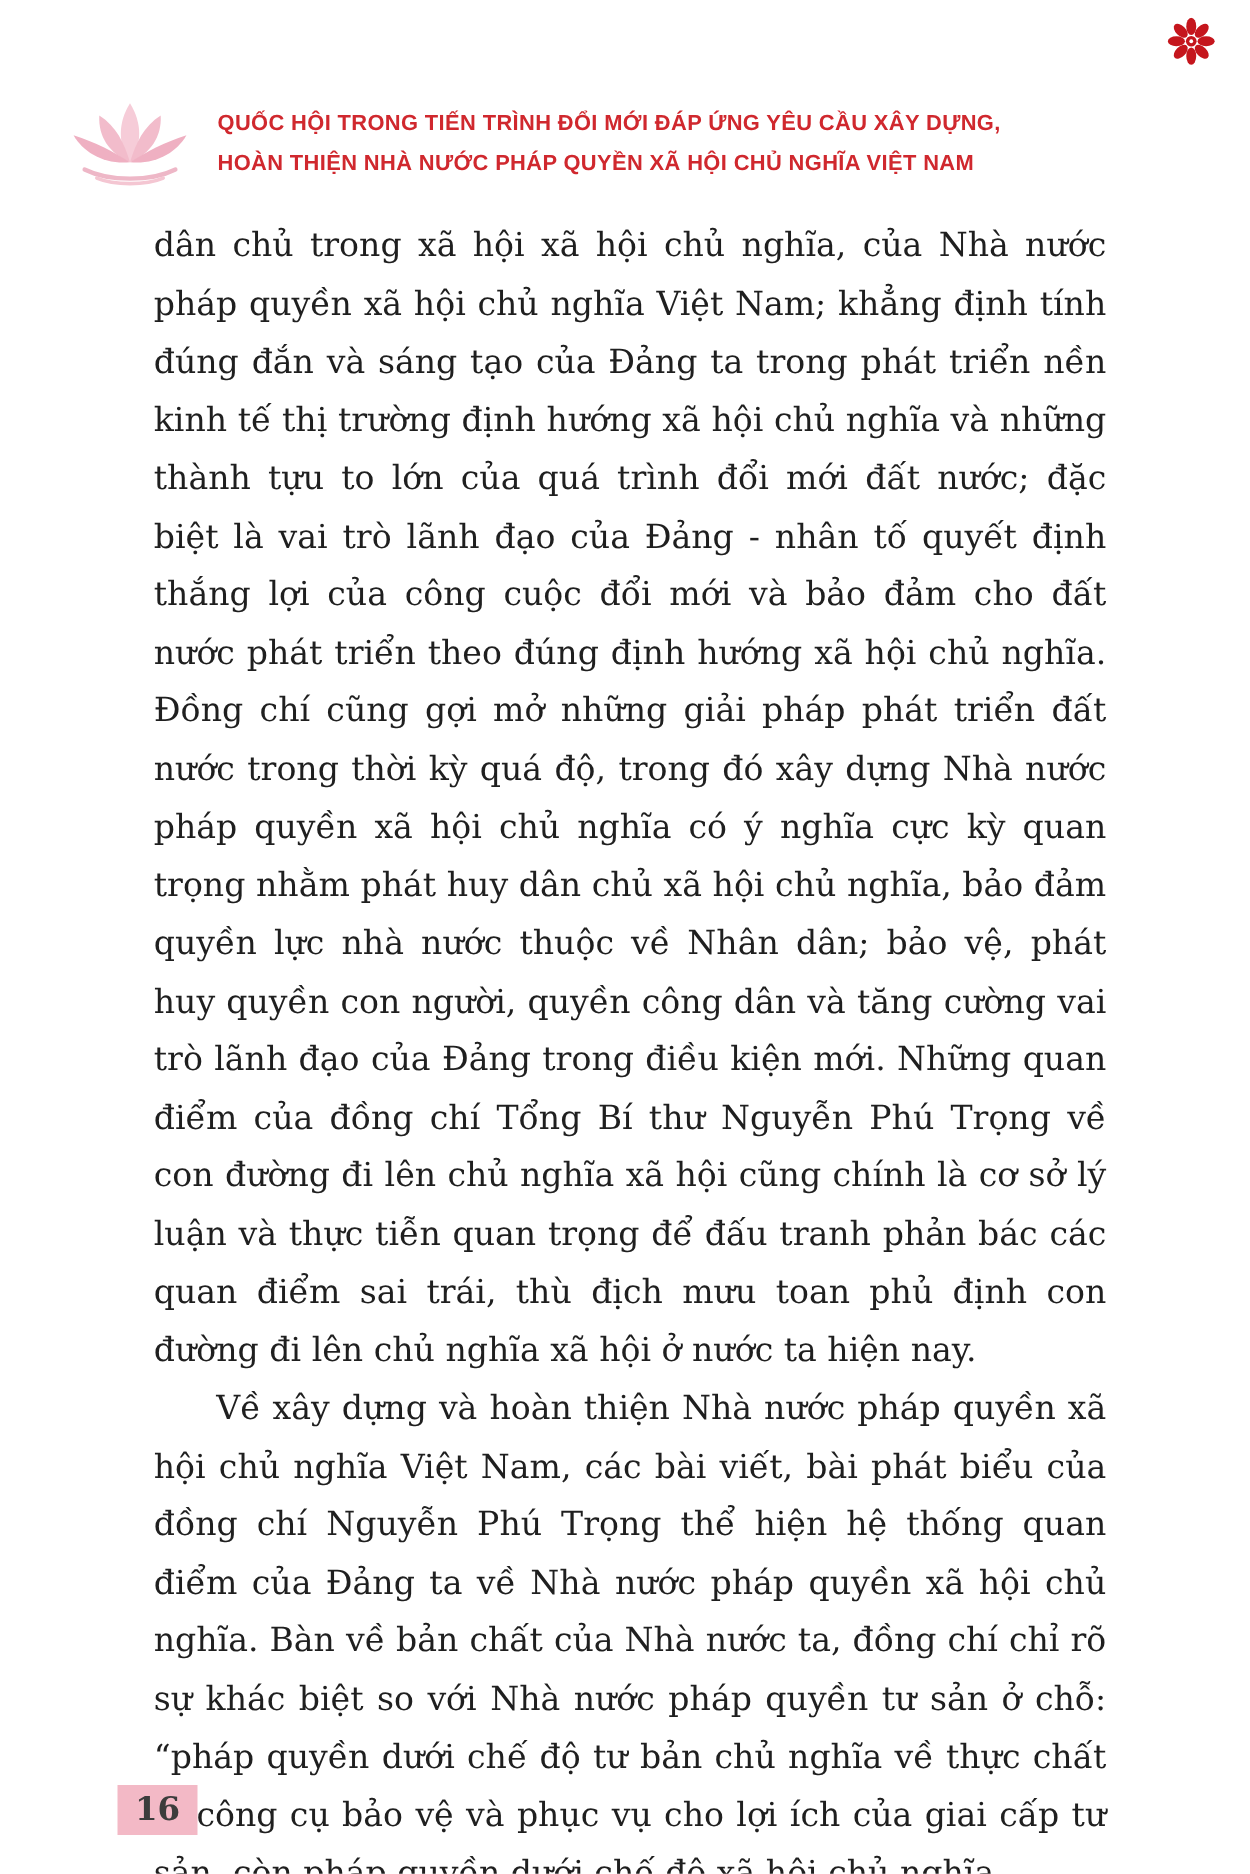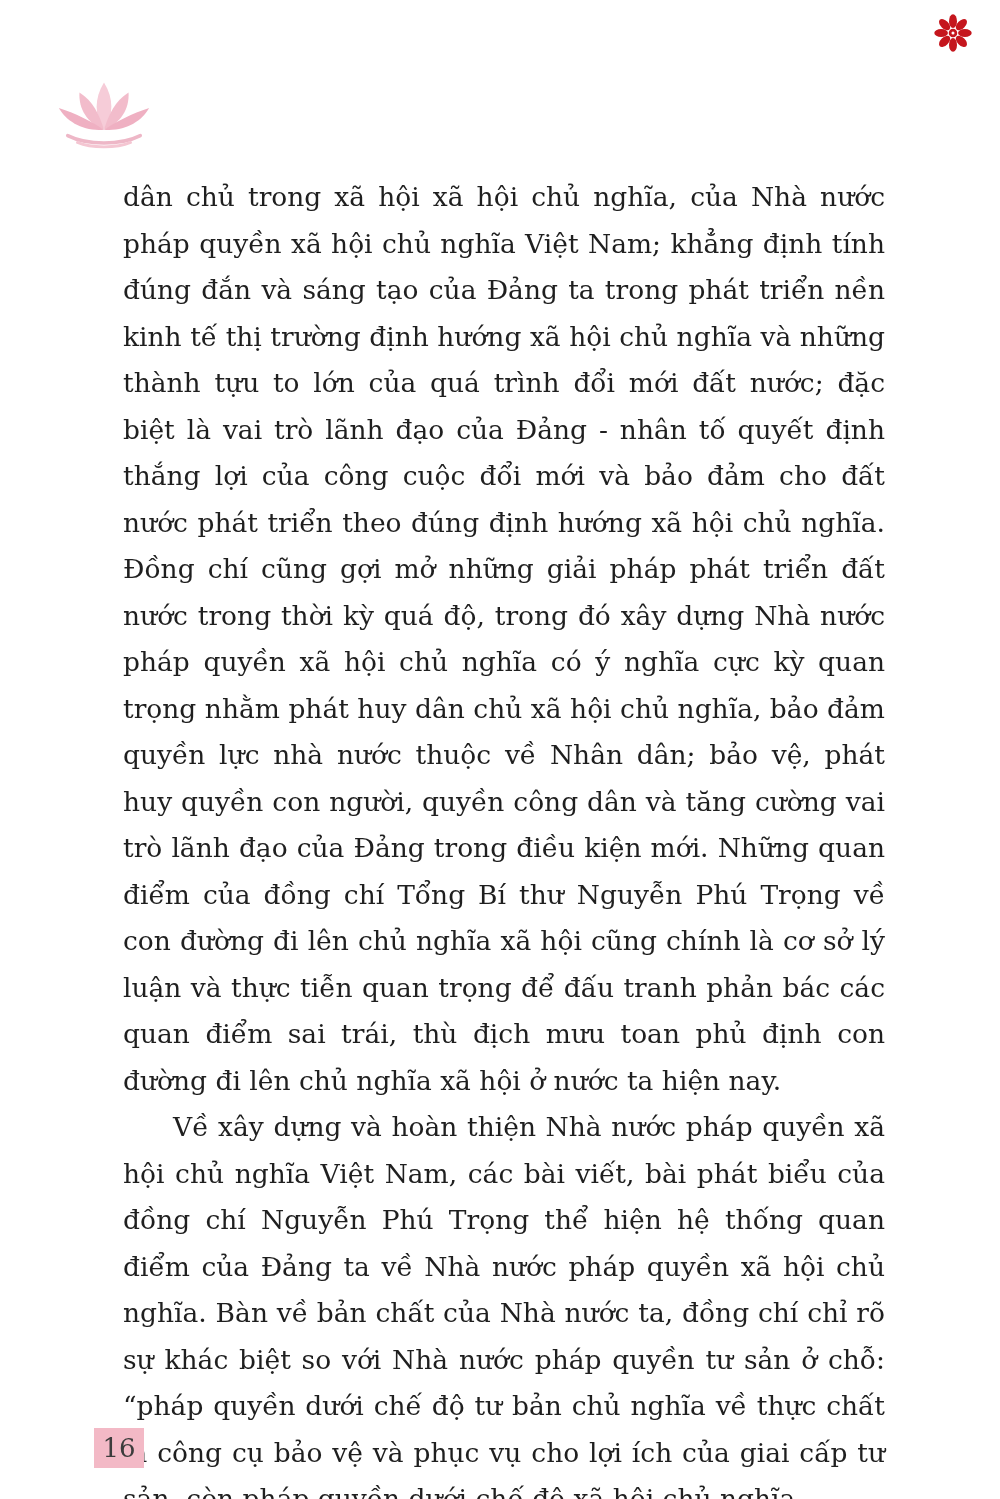--- a/index.html
+++ b/index.html
@@ -48,23 +48,23 @@
     text-align:justify;
     color:var(--text-dark);
   }
   .para{margin:0;}
   .para.indent{text-indent:50px;}
   .italic{}
 
   
   .page-number-block{
     position:absolute;left:94px;top:1428px;
-    width:50px;height:40px;
+    width:64px;height:40px;
     background:var(--accent-pink);
-    display:flex;align-items:center;justify-content:center;
+    display:flex;align-items:center;justify-content:center;font-weight:bold;
   }
   .page-number{
     font-size:26px;
     color:#3c3c3c;
     font-family:"DejaVu Serif","Liberation Serif",serif;
   }
 </style>
 </head>
 <body>
 
@@ -86,20 +86,24 @@
 <div class="header">
   <svg class="lotus" viewBox="0 0 110 76" aria-hidden="true">
     <path d="M55 6 C45 22 45 40 55 54 C65 40 65 22 55 6 Z" fill="#f6ccd8"></path>
     <path d="M30 16 C29 33 38 47 55 54 C50 38 44 25 30 16 Z" fill="#f2bccb"></path>
     <path d="M80 16 C81 33 72 47 55 54 C60 38 66 25 80 16 Z" fill="#f2bccb"></path>
     <path d="M9 32 C17 46 34 56 55 54 C41 45 27 38 9 32 Z" fill="#efb0c2"></path>
     <path d="M101 32 C93 46 76 56 55 54 C69 45 83 38 101 32 Z" fill="#efb0c2"></path>
     <path d="M18 60 C38 70 72 70 92 60" fill="none" stroke="#eeb7c7" stroke-width="3.5" stroke-linecap="round"></path>
     <path d="M28 67 C42 73 68 73 82 67" fill="none" stroke="#f4c6d2" stroke-width="3" stroke-linecap="round"></path>
   </svg>
+  <div class="header-text">
+    <div>QUỐC HỘI TRONG TIẾN TRÌNH ĐỔI MỚI ĐÁP ỨNG YÊU CẦU XÂY DỰNG,</div>
+    <div>HOÀN THIỆN NHÀ NƯỚC PHÁP QUYỀN XÃ HỘI CHỦ NGHĨA VIỆT NAM</div>
+  </div>
 </div>
 
 <div class="body-text">
     <p class="para"><span>dân chủ trong xã hội xã hội chủ nghĩa, của Nhà nước pháp quyền xã hội chủ nghĩa Việt Nam; khẳng định tính đúng đắn và sáng tạo của Đảng ta trong phát triển nền kinh tế thị trường định hướng xã hội chủ nghĩa và những thành tựu to lớn của quá trình đổi mới đất nước; đặc biệt là vai trò lãnh đạo của Đảng - nhân tố quyết định thắng lợi của công cuộc đổi mới và bảo đảm cho đất nước phát triển theo đúng định hướng xã hội chủ nghĩa. Đồng chí cũng gợi mở những giải pháp phát triển đất nước trong thời kỳ quá độ, trong đó xây dựng Nhà nước pháp quyền xã hội chủ nghĩa có ý nghĩa cực kỳ quan trọng nhằm phát huy dân chủ xã hội chủ nghĩa, bảo đảm quyền lực nhà nước thuộc về Nhân dân; bảo vệ, phát huy quyền con người, quyền công dân và tăng cường vai trò lãnh đạo của Đảng trong điều kiện mới. Những quan điểm của đồng chí Tổng Bí thư Nguyễn Phú Trọng về con đường đi lên chủ nghĩa xã hội cũng chính là cơ sở lý luận và thực tiễn quan trọng để đấu tranh phản bác các quan điểm sai trái, thù địch mưu toan phủ định con đường đi lên chủ nghĩa xã hội ở nước ta hiện nay.</span></p>
     <p class="para indent"><span class="italic">Về xây dựng và hoàn thiện Nhà nước pháp quyền xã hội chủ nghĩa Việt Nam,</span><span> các bài viết, bài phát biểu của đồng chí Nguyễn Phú Trọng thể hiện hệ thống quan điểm của Đảng ta về Nhà nước pháp quyền xã hội chủ nghĩa. Bàn về bản chất của Nhà nước ta, đồng chí chỉ rõ sự khác biệt so với Nhà nước pháp quyền tư sản ở chỗ: “pháp quyền dưới chế độ tư bản chủ nghĩa về thực chất là công cụ bảo vệ và phục vụ cho lợi ích của giai cấp tư sản, còn pháp quyền dưới chế độ xã hội chủ nghĩa</span></p>
   </div>
 
 <div class="page-number-block">
   <span class="page-number">16</span>
 </div>

